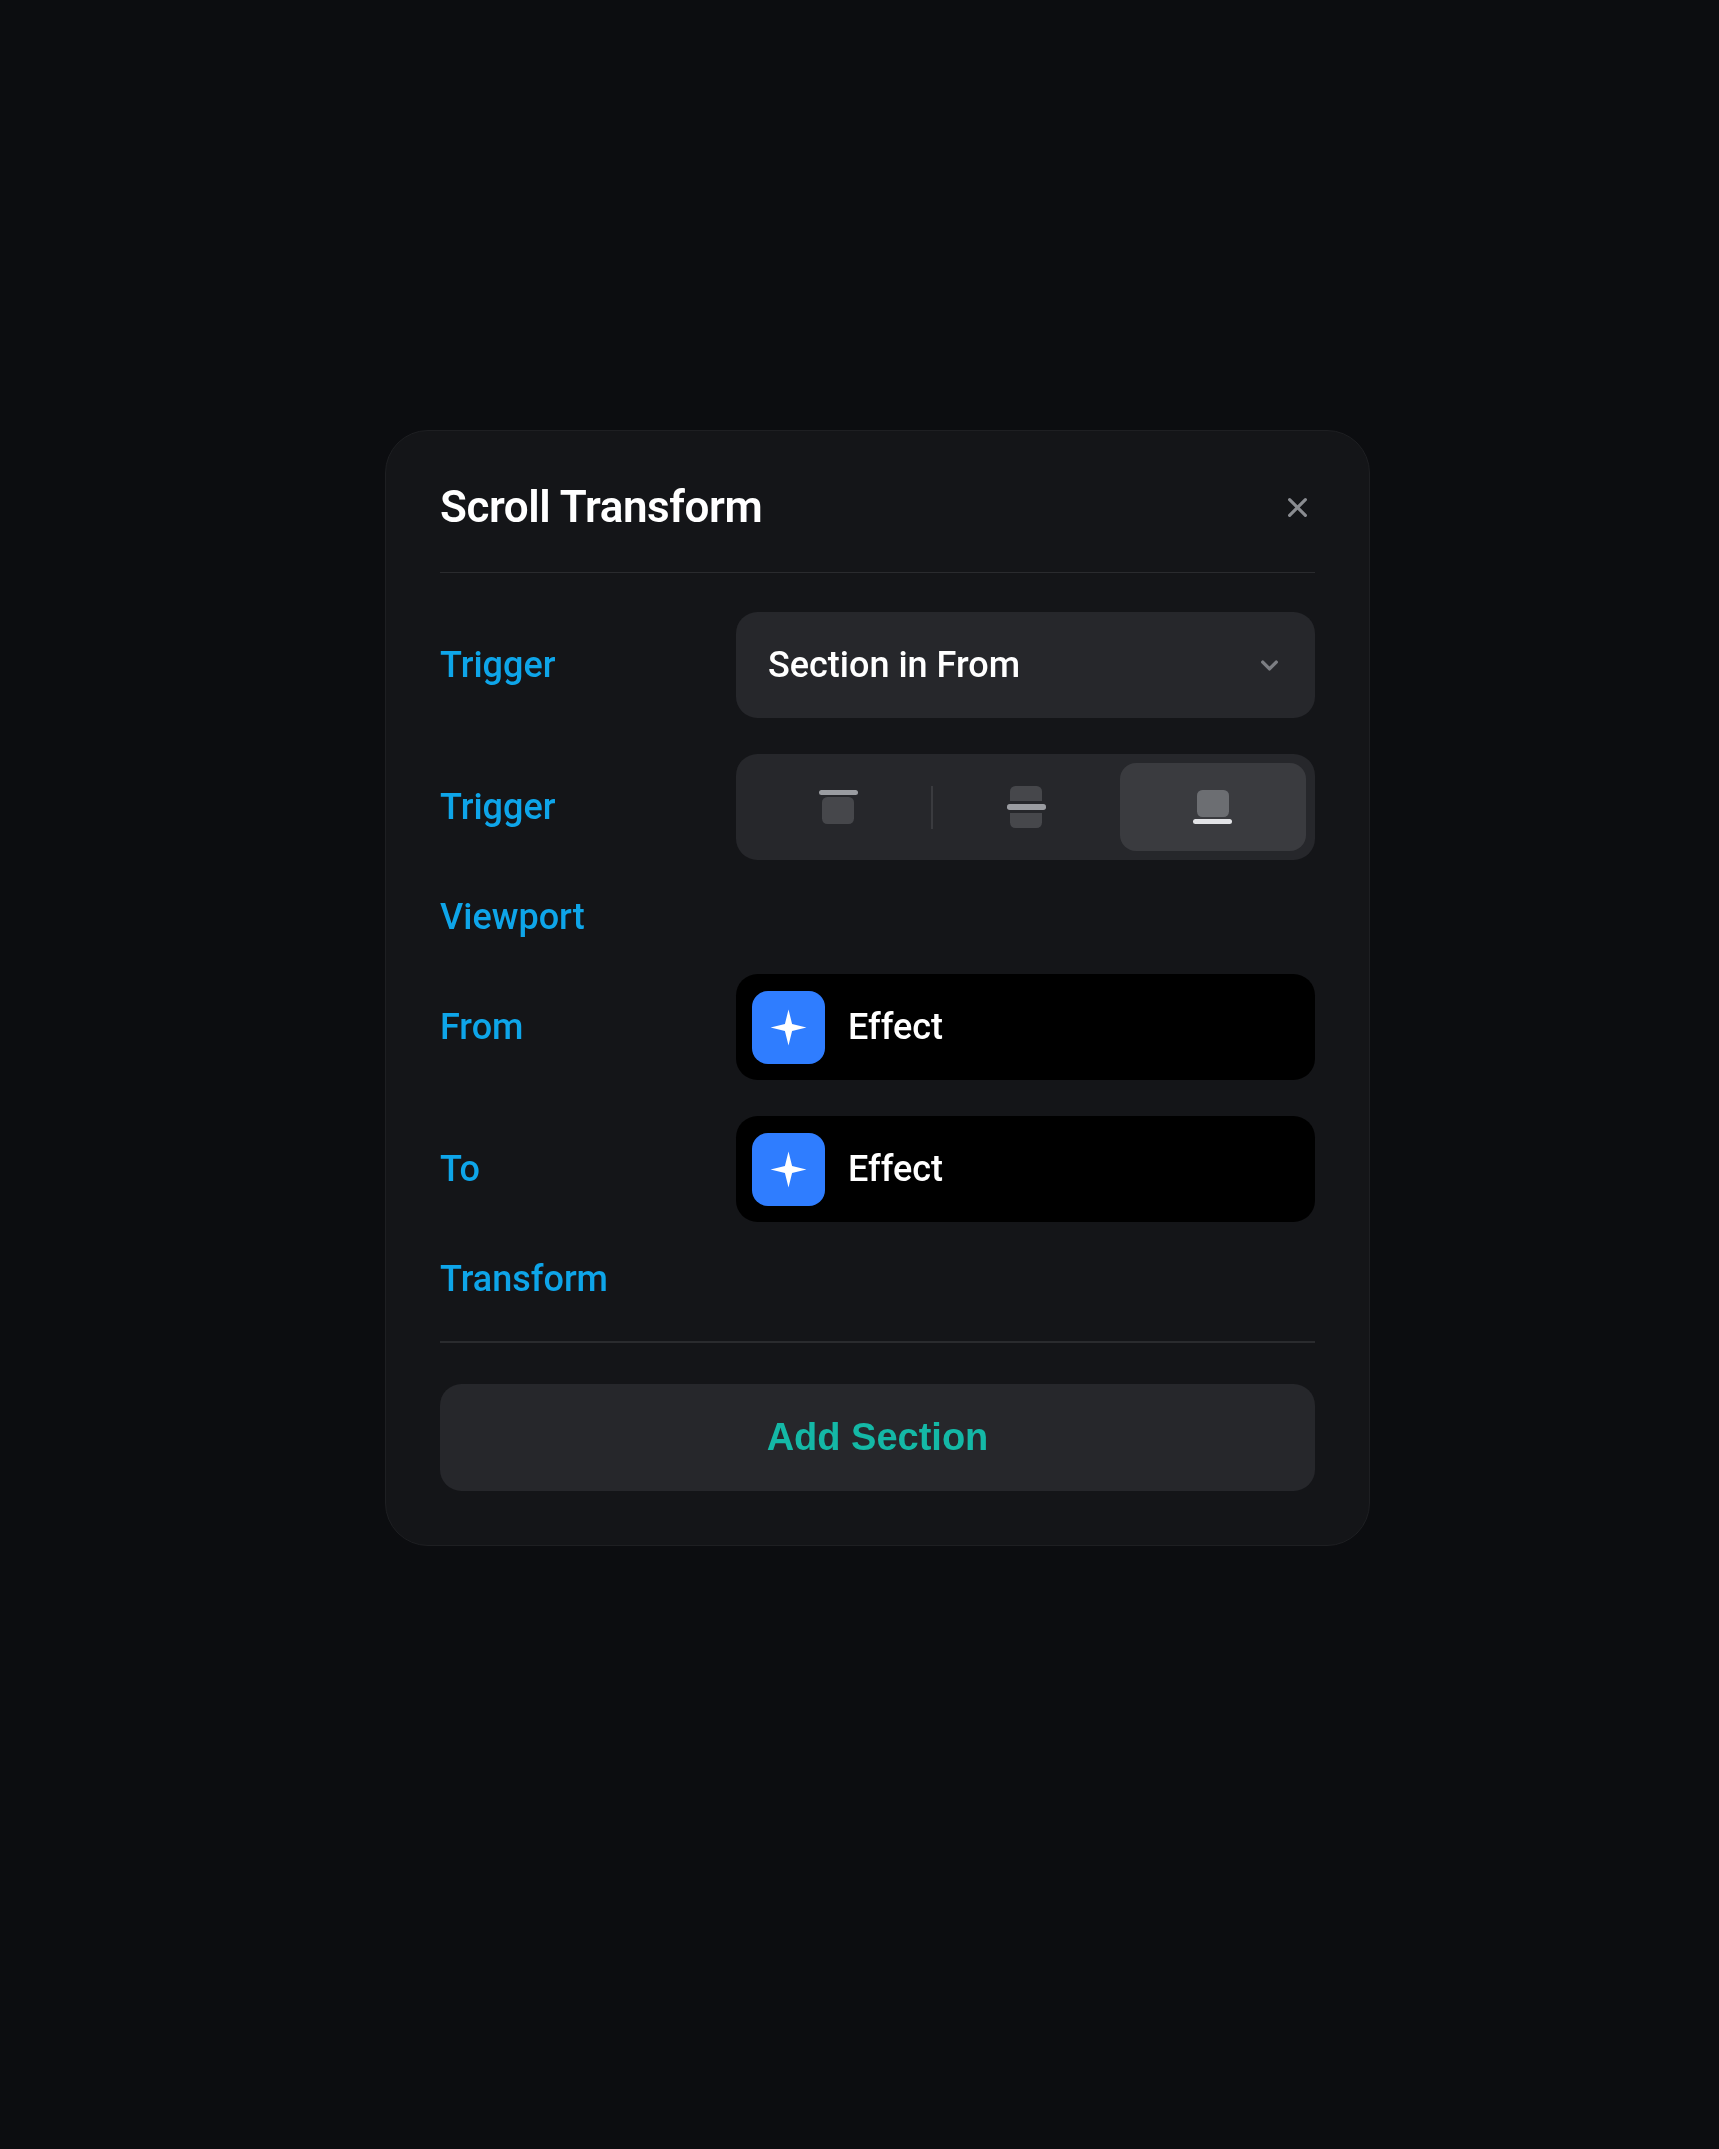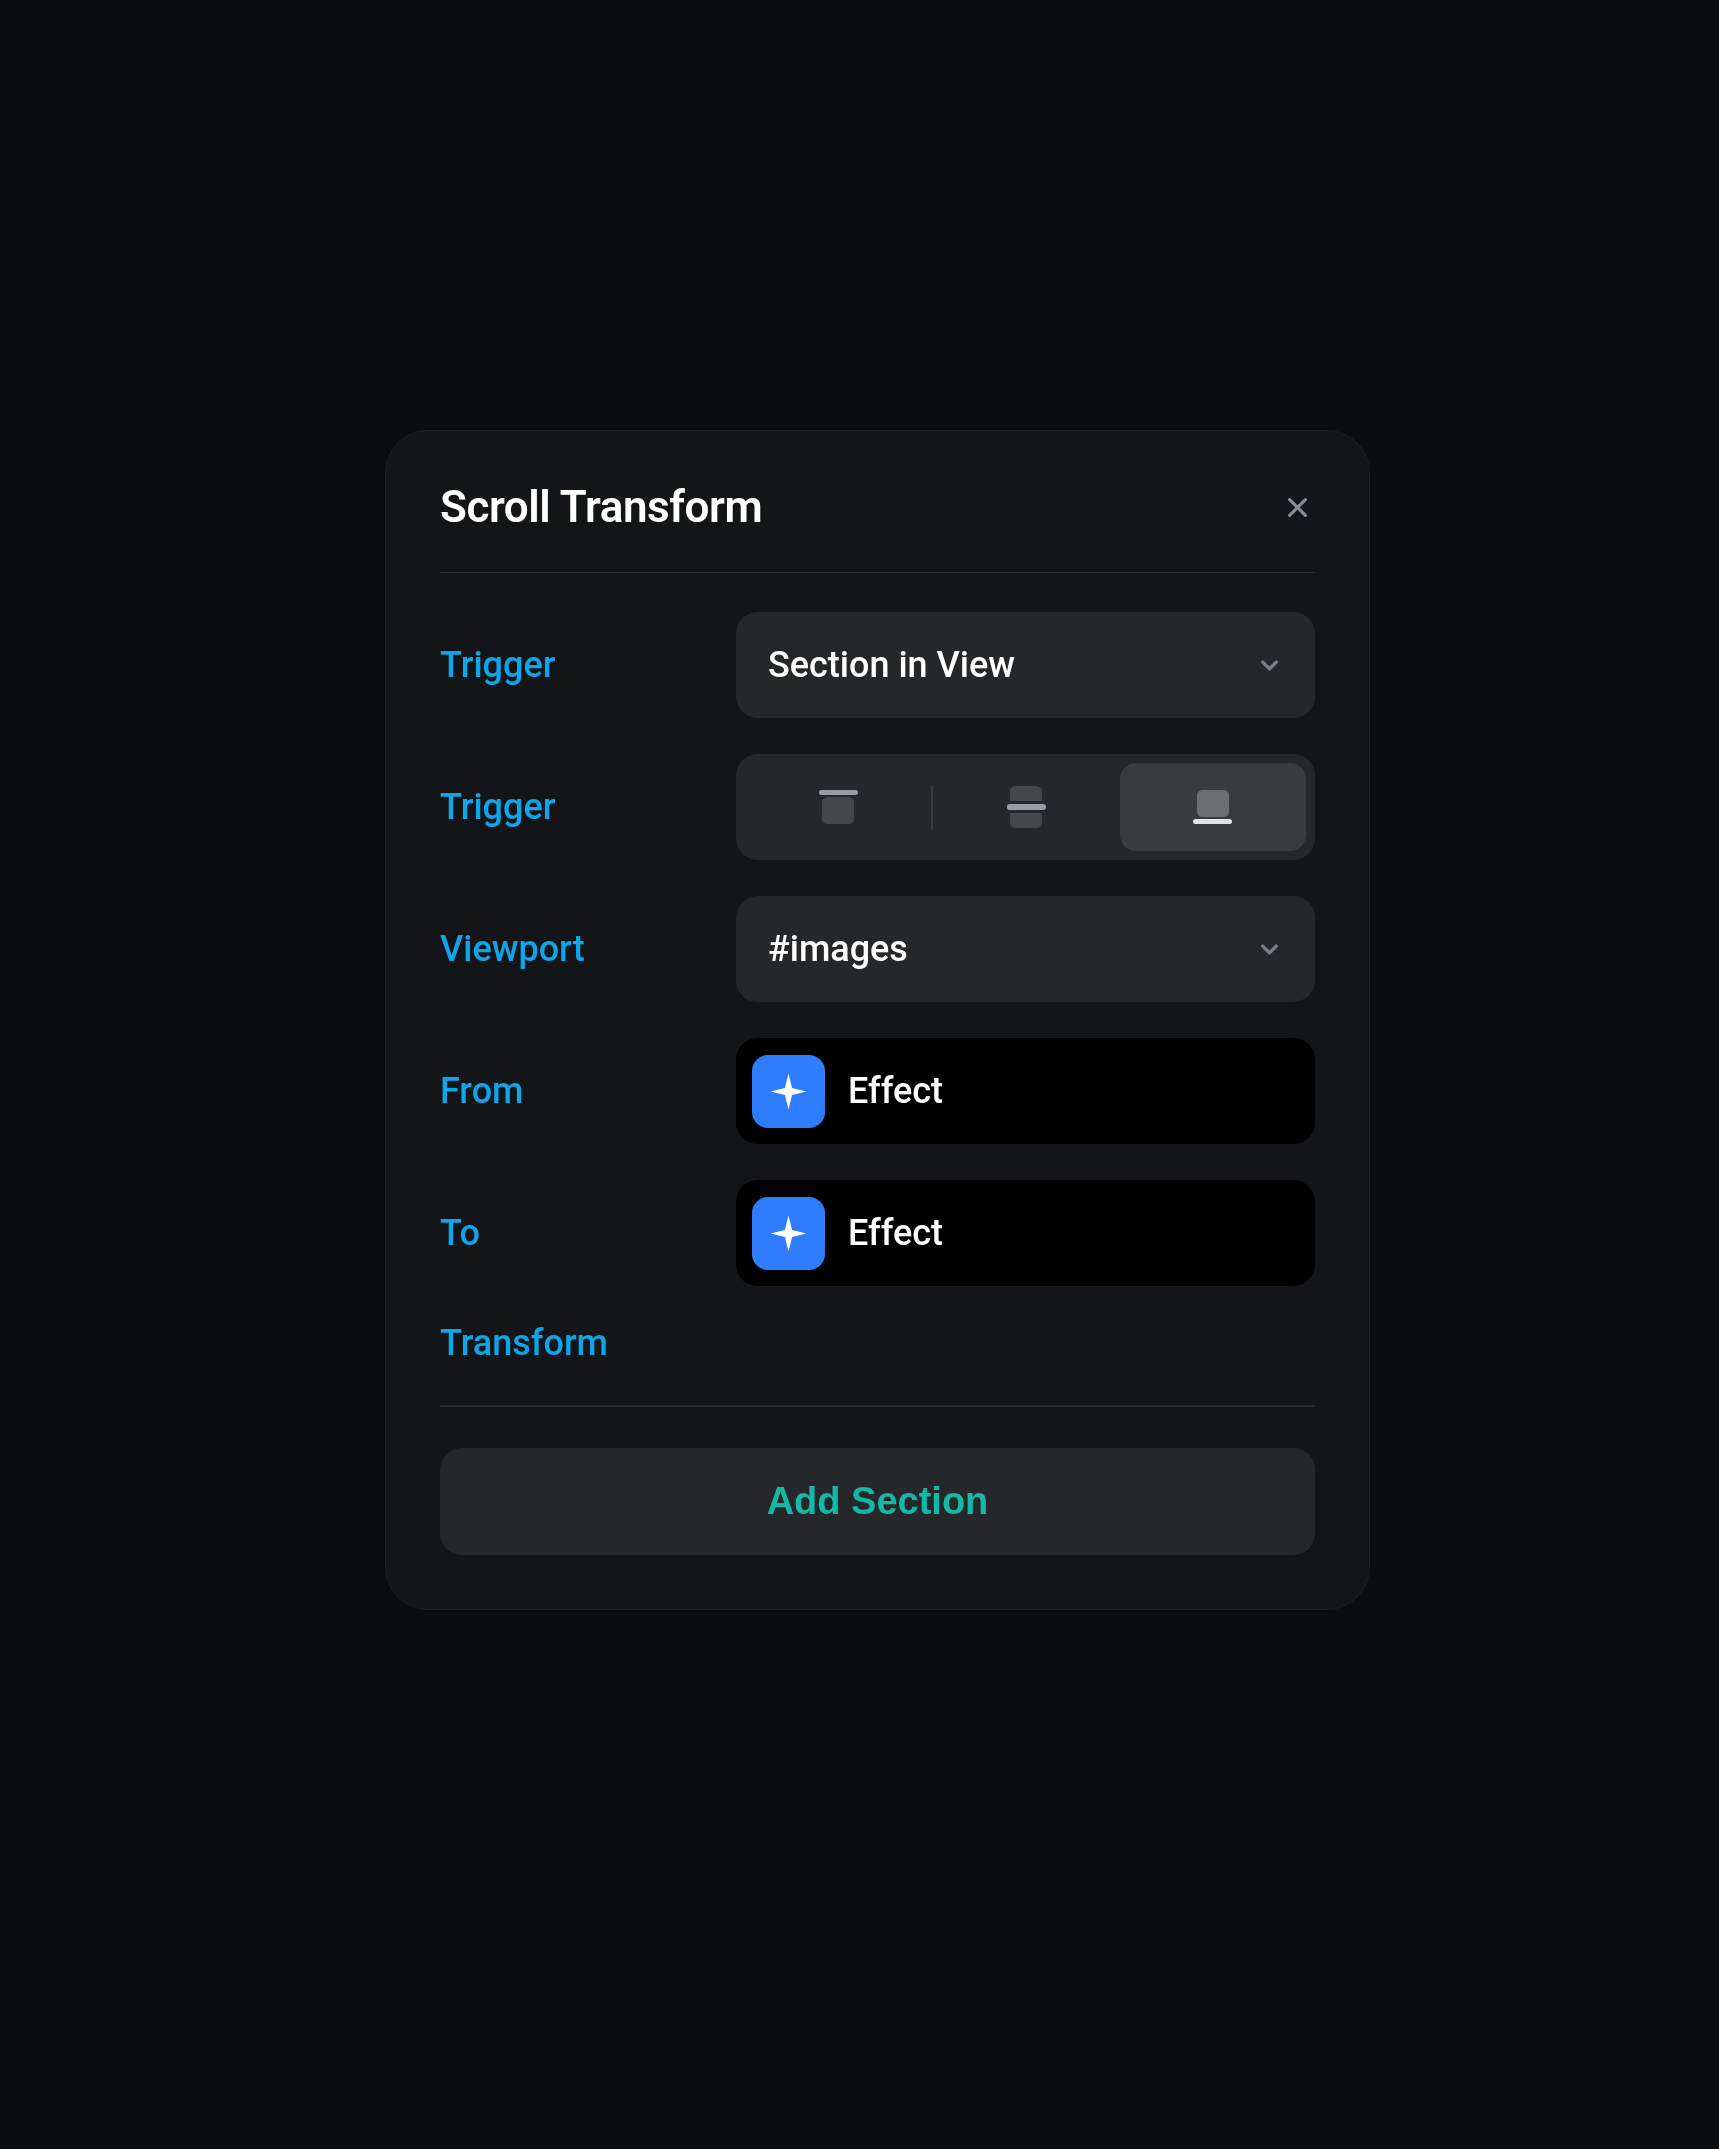--- a/index.html
+++ b/index.html
@@ -227,21 +227,21 @@
             <line x1="19" y1="5" x2="5" y2="19"></line>
         </svg>
       </button>
     </div>
 
     
     <div class="row">
       <div class="row-label">Trigger</div>
       <div class="row-control">
         <div class="select">
-          <span class="select-value">Section in View</span>
+          <span class="select-value">Section in From</span>
           <svg class="chevron" viewBox="0 0 24 24" fill="none" stroke="currentColor" stroke-width="3" stroke-linecap="round" stroke-linejoin="round">
             <polyline points="6 9 12 15 18 9"></polyline>
           </svg>
         </div>
       </div>
     </div>
 
     
     <div class="row">
       <div class="row-label">Trigger</div>
@@ -267,28 +267,20 @@
               <div class="vp-bar"></div>
             </div>
           </div>
         </div>
       </div>
     </div>
 
     
     <div class="row">
       <div class="row-label">Viewport</div>
-      <div class="row-control">
-        <div class="select">
-          <span class="select-value">#images</span>
-          <svg class="chevron" viewBox="0 0 24 24" fill="none" stroke="currentColor" stroke-width="3" stroke-linecap="round" stroke-linejoin="round">
-            <polyline points="6 9 12 15 18 9"></polyline>
-          </svg>
-        </div>
-      </div>
     </div>
 
     
     <div class="row">
       <div class="row-label">From</div>
       <div class="row-control">
         <div class="effect">
           <div class="effect-icon">
             <svg viewBox="0 0 24 24" fill="#ffffff">
               <path d="M12 2 L14 10 L22 12 L14 14 L12 22 L10 14 L2 12 L10 10 Z"></path>

